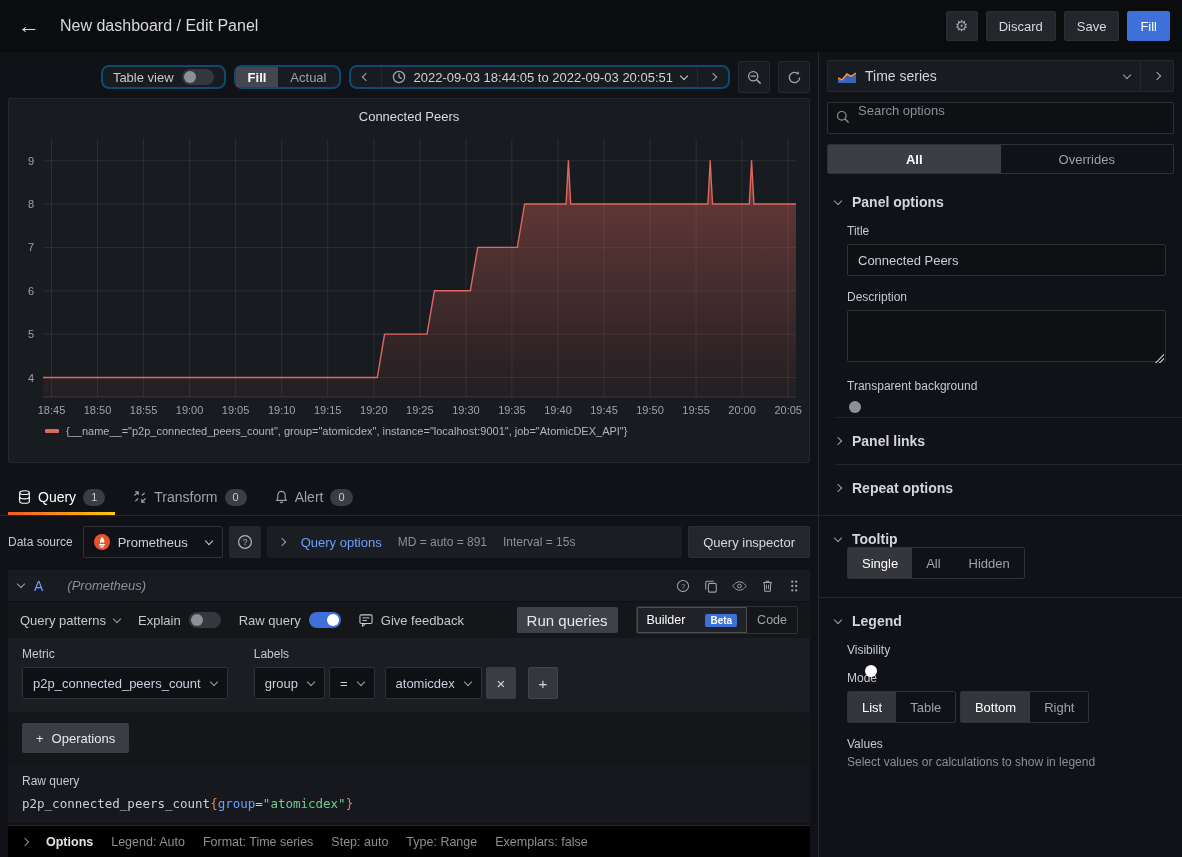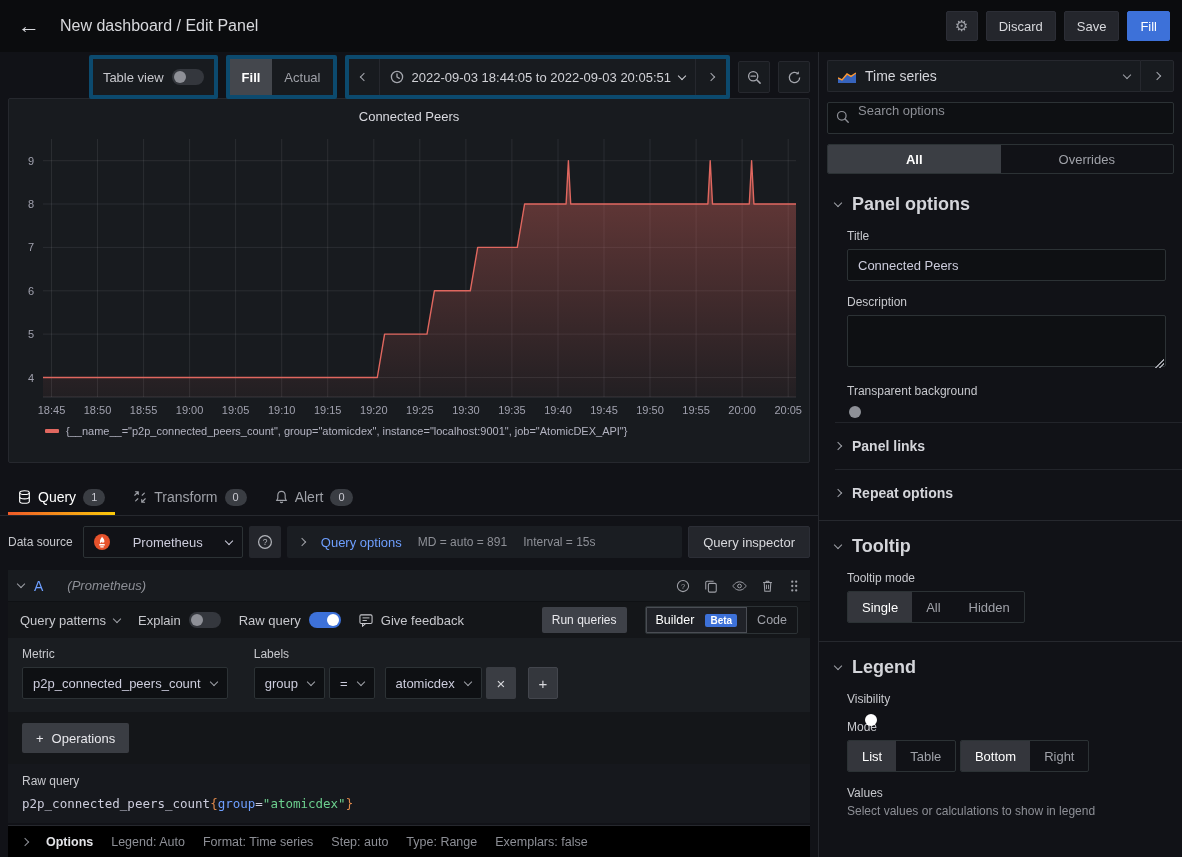--- a/index.html
+++ b/index.html
@@ -19,21 +19,21 @@
   .hbtn { height:30px; padding:0 12px; background:#24262c; border:1px solid #2c2e36; border-radius:2px; color:#d8d9dd; font-size:13px; display:flex; align-items:center; justify-content:center; cursor:pointer; }
   .hbtn.icon-only { width:32px; padding:0; font-size:15px; color:#9fa1a8; font-family:"DejaVu Sans", sans-serif; }
   .hbtn.primary { background:#3d71d9; border-color:#3d71d9; color:#fff; }
 
   .content { display:flex; height:805px; }
   .main { width:818px; min-width:818px; overflow:hidden; }
   .sidebar { flex:1; border-left:1px solid #26282e; overflow:hidden; }
 
   
   .toolbar { height:34px; margin:8px 8px 2px; display:flex; justify-content:flex-end; align-items:center; gap:8px; }
-  .tbox { display:flex; align-items:center; height:44px; background:#181b1f; border:4px solid #0c4a6e; border-radius:2px; color:#c7c8cd; }
+  .tbox { display:flex; align-items:center; height:24px; background:#181b1f; border:2px solid #0c4a6e; border-radius:8px; color:#c7c8cd; }
   .tbox .seg-sep { width:1px; height:100%; background:#26282e; }
   .tv-group { padding:0 10px; gap:8px; font-size:13px; color:#c7c8cd; }
   .seg-item { padding:0 12px; height:100%; display:flex; align-items:center; color:#9fa1a8; cursor:pointer; }
   .seg-item.active { background:#44474d; color:#fff; font-weight:700; }
   .tb-btn { width:30px; height:100%; display:flex; align-items:center; justify-content:center; color:#a5a7ae; cursor:pointer; }
   .time-main { display:flex; align-items:center; gap:8px; padding:0 10px; height:100%; cursor:pointer; font-size:13px; color:#d0d1d6; }
   .icon-btn { width:32px; height:32px; display:flex; align-items:center; justify-content:center; background:#181b1f; border:1px solid #26282e; border-radius:2px; color:#a5a7ae; cursor:pointer; }
 
   
   .chv { display:inline-block; width:6px; height:6px; border-right:1.5px solid currentColor; border-bottom:1.5px solid currentColor; }
@@ -56,40 +56,40 @@
   
   .tabs-row { margin-top:16px; border-bottom:1px solid #26282e; padding:0 8px; display:flex; gap:8px; height:37px; }
   .qtab { position:relative; display:flex; align-items:center; gap:7px; padding:0 10px; color:#9fa1a8; cursor:pointer; font-size:14px; }
   .qtab.active { color:#fff; }
   .qtab.active::after { content:""; position:absolute; left:0; right:0; bottom:0; height:3px; background:linear-gradient(90deg,#f05a28,#fbca0a); }
   .badge { background:#3a3d43; color:#c9c9d1; font-size:11px; border-radius:9px; padding:1px 8px; line-height:15px; }
 
   
   .ds-row { margin:10px 8px; display:flex; align-items:center; gap:6px; height:32px; }
   .ds-label { font-size:12px; color:#c7c8cd; margin-right:4px; }
-  .ds-picker { display:flex; align-items:center; gap:23px; height:32px; padding:0 10px; background:#111217; border:1px solid #2c3235; border-radius:2px; cursor:pointer; min-width:140px; }
+  .ds-picker { display:flex; align-items:center; gap:8px; height:32px; padding:0 10px; background:#111217; border:1px solid #2c3235; border-radius:2px; cursor:pointer; min-width:140px; }
   .help-btn { width:32px; height:32px; background:#24262c; border-radius:2px; display:flex; align-items:center; justify-content:center; color:#b3b5bb; cursor:pointer; }
   .qo-bar { flex:1; height:32px; background:#1a1d22; border-radius:2px; display:flex; align-items:center; gap:16px; padding:0 12px; cursor:pointer; }
   .qo-bar .blue { color:#6e9fff; font-size:13px; font-weight:500; }
   .qo-bar .dim { color:#8d8f96; font-size:12px; }
   .qinspector { height:32px; padding:4px 14px; background:#24262c; border:1px solid #2c2e36; border-radius:2px; color:#d8d9dd; display:flex; align-items:center; cursor:pointer; }
 
   
   .qcard { margin:12px 8px 0; }
   .qheader { height:32px; background:#181b1f; display:flex; align-items:center; gap:10px; padding:0 10px; border-bottom:1px solid #0f1114; }
   .ref-id { color:#6e9fff; font-weight:500; font-size:14px; }
   .ds-hint { color:#8d8f96; font-style:italic; font-size:13px; margin-left:14px; }
   .qheader .spacer, .spacer { flex:1; }
   .qh-icons { display:flex; align-items:center; gap:14px; color:#9fa1a8; }
   .qh-icons svg { display:block; cursor:pointer; }
   .qtoolbar { height:36px; background:#141619; display:flex; align-items:center; gap:18px; padding:0 12px; font-size:13px; color:#c7c8cd; }
   .tgl-group { display:flex; align-items:center; gap:8px; }
-  .runq { height:26px; padding:0 10px; background:#3e4148; border-radius:2px; color:#e8e8ec; display:flex; align-items:center; cursor:pointer; font-size:12px; }
+  .runq { height:26px; padding:0 10px; background:#3e4148; border-radius:2px; color:#e8e8ec; display:flex; align-items:center; cursor:pointer; font-size:15px; }
   .bc-group { display:flex; align-items:center; height:28px; border:1px solid #2c3235; border-radius:2px; overflow:hidden; }
-  .bc-item { height:100%; display:flex; align-items:center; gap:11px; padding:0 10px; color:#9fa1a8; cursor:pointer; font-size:12.5px; }
+  .bc-item { height:100%; display:flex; align-items:center; gap:20px; padding:0 10px; color:#9fa1a8; cursor:pointer; font-size:12.5px; }
   .bc-item.active { background:#202228; box-shadow:inset 0 0 0 1px #4a4d54; color:#fff; }
   .beta { background:#3d71d9; color:#fff; font-size:10px; border-radius:2px; padding:1px 5px; font-weight:700; }
 
   .qmetric { background:#1a1d21; padding:9px 14px 13px; display:flex; gap:26px; }
   .fld-label { font-size:12px; color:#c7c8cd; margin-bottom:6px; font-weight:500; }
   .sel { display:flex; align-items:center; gap:10px; height:32px; padding:0 10px; background:#0e1013; border:1px solid #2c3235; border-radius:2px; color:#ccccdc; cursor:pointer; font-size:13px; }
   .lbl-row { display:flex; align-items:center; gap:4px; }
   .sq-btn { width:30px; height:32px; background:#3a3d43; border-radius:2px; display:flex; align-items:center; justify-content:center; color:#d8d9dd; font-size:15px; cursor:pointer; }
   .sq-btn.plus { background:#34373d; border:1px solid #43464d; margin-left:8px; }
 
@@ -113,21 +113,21 @@
   .search-wrap { margin:0 8px 10px; position:relative; }
   .search-wrap input { width:100%; height:32px; background:#0e1013; border:1px solid #2c3235; border-radius:2px; color:#ccccdc; padding:0 10px 16px 30px; font-size:13px; font-family:inherit; }
   .search-wrap input::placeholder { color:#8d8f96; }
   .search-icon { position:absolute; left:9px; top:8px; color:#8d8f96; }
   .seg-full { margin:0 8px 6px; display:flex; height:30px; border:1px solid #2c3235; border-radius:2px; overflow:hidden; }
   .seg-full .opt { flex:1; display:flex; align-items:center; justify-content:center; color:#9fa1a8; cursor:pointer; font-size:13px; }
   .seg-full .opt.active { background:#3b3e44; color:#fff; font-weight:700; }
 
   .section { border-top:1px solid #26282e; padding:15px 16px 18px; }
   .section.first { border-top:none; padding-top:14px; }
-  .sec-head { display:flex; align-items:center; gap:11px; font-size:18px; font-weight:600; color:#d4d5da; cursor:pointer; }
+  .sec-head { display:flex; align-items:center; gap:11px; font-size:14px; font-weight:600; color:#d4d5da; cursor:pointer; }
   .sec-head .chv { color:#9fa1a8; }
   .sub-collapse { margin:0 0 0 16px; border-top:1px solid #22242a; padding:15px 0; display:flex; align-items:center; gap:11px; font-size:14px; font-weight:600; color:#d4d5da; cursor:pointer; }
   .sub-wrap { padding-bottom:4px; }
   .f-label { font-size:12px; color:#c7c8cd; margin:14px 0 6px; font-weight:500; }
   .f-desc { font-size:12px; color:#8d8f96; margin:-2px 0 8px; }
   .t-input { width:100%; height:32px; background:#0e1013; border:1px solid #2c3235; border-radius:2px; color:#ccccdc; padding:0 10px; font-size:13px; font-family:inherit; }
   .t-area { width:100%; height:52px; background:#0e1013; border:1px solid #2c3235; border-radius:2px; resize:none; position:relative; }
   .t-area-wrap { position:relative; }
   .resize-grip { position:absolute; right:2px; bottom:2px; width:9px; height:9px; background:linear-gradient(135deg, transparent 50%, #9fa1a8 50%, #9fa1a8 58%, transparent 58%, transparent 72%, #9fa1a8 72%, #9fa1a8 80%, transparent 80%); }
   .radio-group { display:inline-flex; height:32px; border:1px solid #2c3235; border-radius:2px; overflow:hidden; }
@@ -511,21 +511,20 @@
       <span>Repeat options</span>
     </div>
   </div>
 
   <div class="section">
     <div class="sec-head">
       <span class="chv down"></span>
       <span>Tooltip</span>
     </div>
     <div style="padding-left:12px">
-      <div class="f-label">Tooltip mode</div>
       <div class="radio-group">
         <span class="opt active">Single</span>
         <span class="opt">All</span>
         <span class="opt">Hidden</span>
       </div>
     </div>
   </div>
 
   <div class="section">
     <div class="sec-head">

